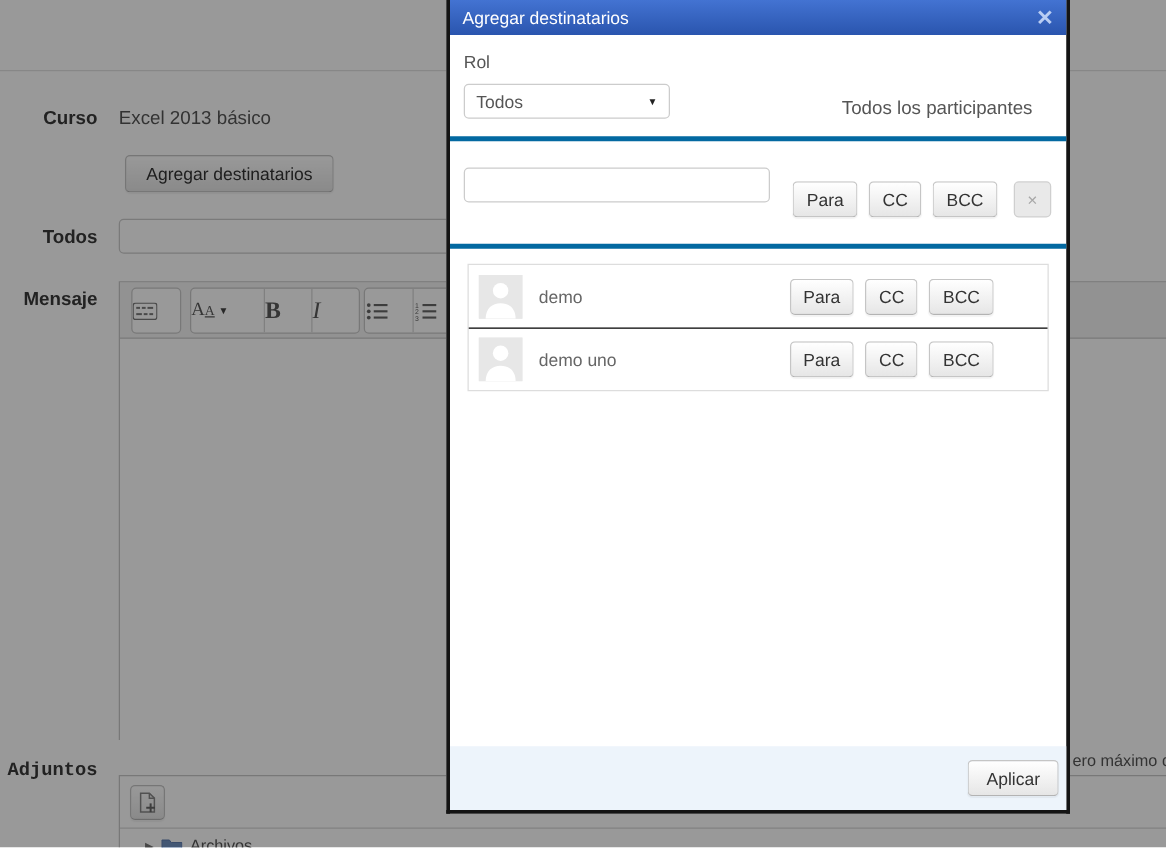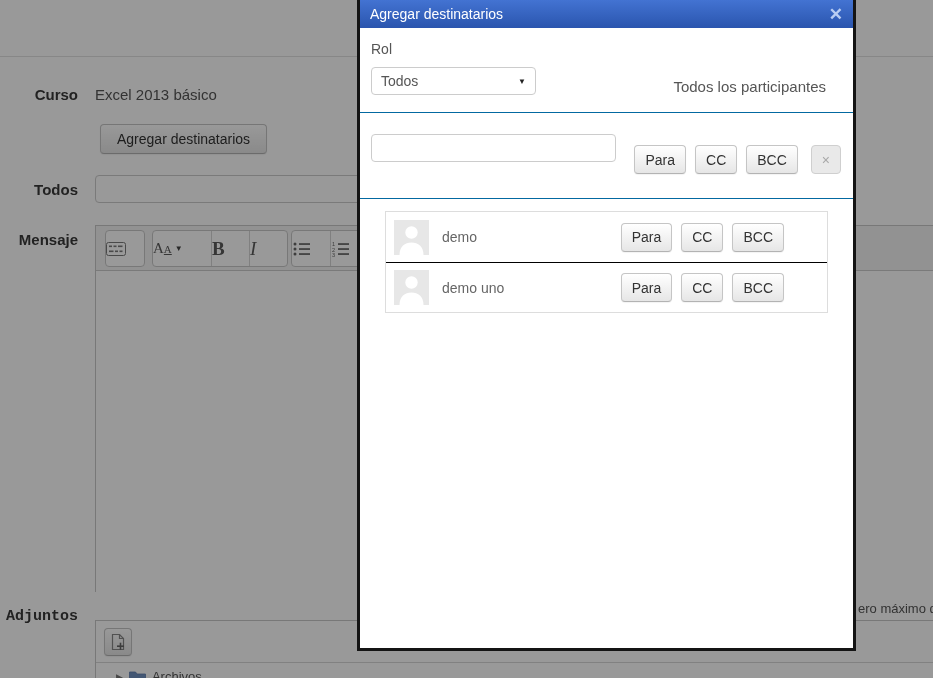--- a/index.html
+++ b/index.html
@@ -77,24 +77,24 @@
   }
   .m-header {
     height:28px; flex:0 0 28px;
     background:linear-gradient(#4373d2,#2a55ae);
     color:#fff; display:flex; align-items:center;
     padding:0 10px; font-size:14px; cursor:move;
   }
   .m-title { flex:1; }
   .m-close { color:#b9cdf3; font-size:17px; font-weight:bold; line-height:1; cursor:pointer; }
 
-  .m-sec { padding:13px 11px; border-bottom:1px solid #0369a1; position:relative; }
+  .m-sec { padding:13px 11px; border-bottom:4px solid #0369a1; position:relative; }
   .sec-rol { flex:0 0 85px; }
   .sec-search { flex:0 0 86px; }
-  .sec-list { flex:1 1 auto; border-bottom:none; padding:12px 25px; min-height:0; overflow:hidden; }
+  .sec-list { flex:1 1 auto; border-bottom:none; padding:12px 14px; min-height:0; overflow:hidden; }
 
   .m-label { color:#555; font-size:14px; }
   .participants { position:absolute; right:27px; top:14px; color:#555; font-size:15px;margin-top:36px; }
 
   .select {
     margin-top:10px; width:165px; height:28px;
     border:1px solid #ccc; border-radius:4px; background:#fff;
     display:flex; align-items:center; justify-content:space-between;
     padding:0 9px; color:#555; cursor:pointer;
   }
@@ -282,13 +282,16 @@
         <span class="rbtns">
           <button class="btn small">Para</button>
           <button class="btn small">CC</button>
           <button class="btn small">BCC</button>
         </span>
       </div>
 
     </div>
   </div>
 
+  <div class="m-footer">
+    <button class="btn">Aplicar</button>
+  </div>
 </div>
 
 </body></html>

